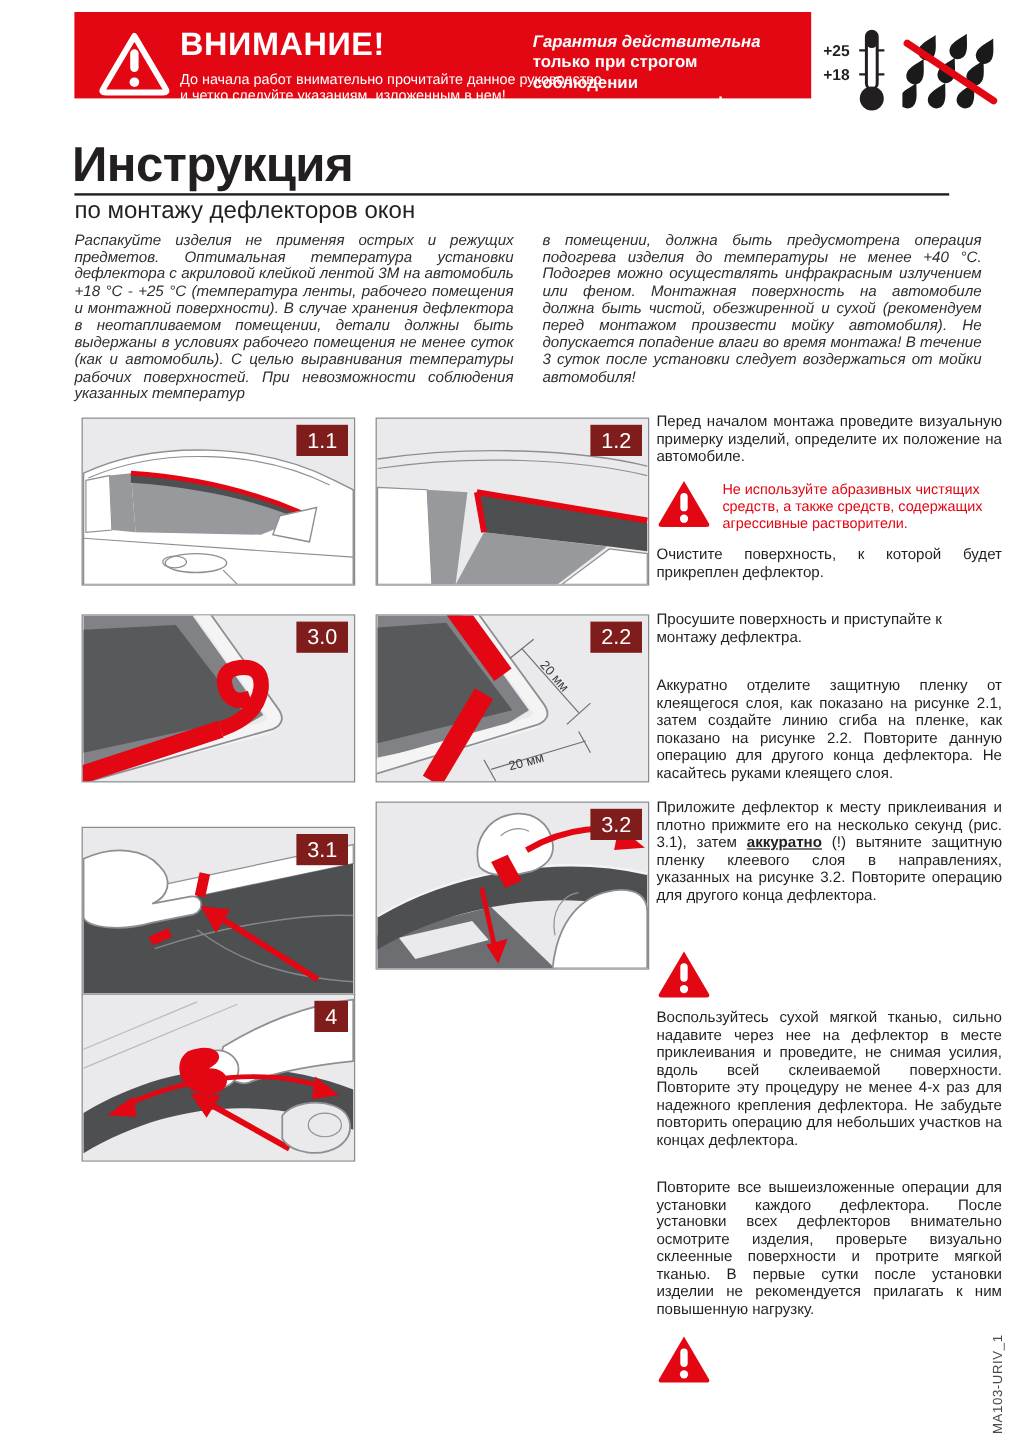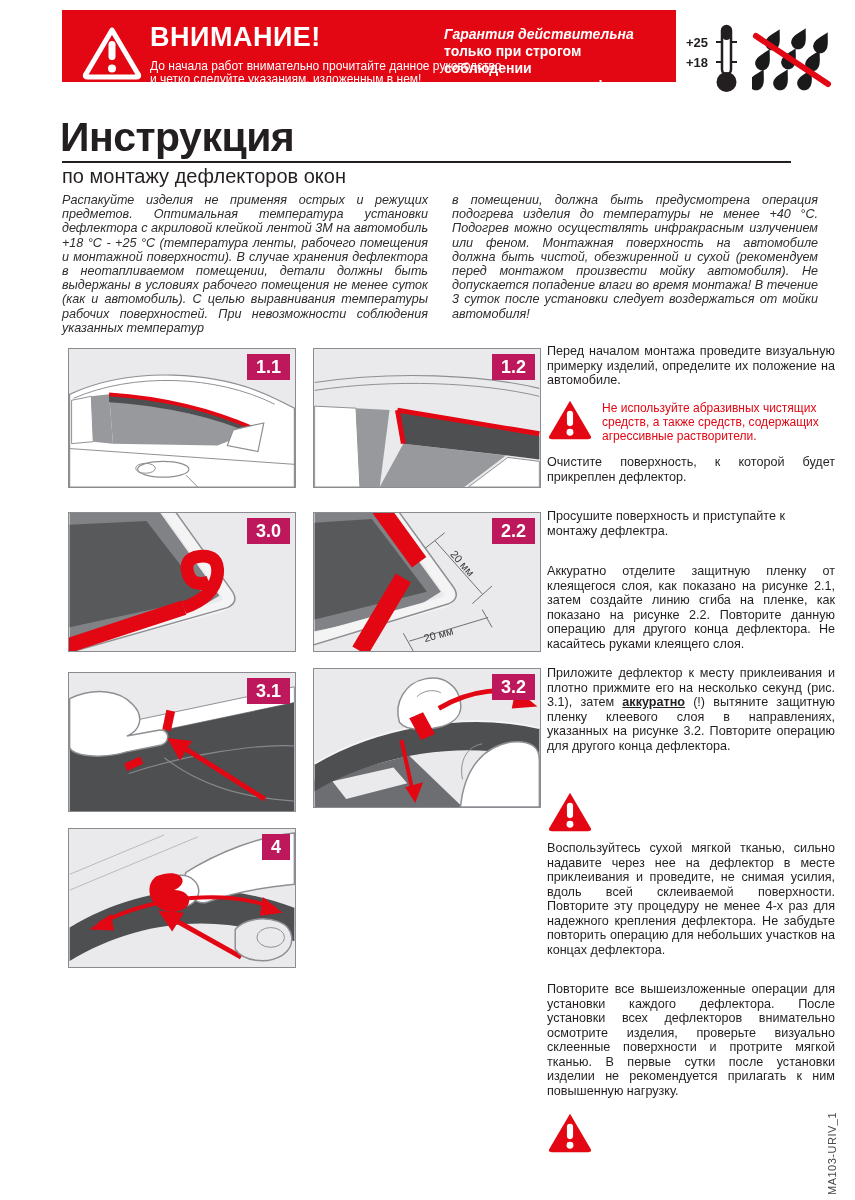--- a/index.html
+++ b/index.html
@@ -14,22 +14,22 @@
   
   .main-title{left:60px;top:114px;font-size:41px;font-weight:bold;letter-spacing:-.5px;}
   .title-rule{left:62px;top:161px;width:729px;height:2px;background:#231F20;}
   .subtitle{left:62px;top:165px;font-size:20px;}
   
   .intro{top:193px;width:366px;font-size:12.6px;font-style:italic;line-height:14.2px;
          text-align:justify;color:#2e2e30;}
   
   .panel{width:228px;height:140px;background:#EAEAEC;border:1px solid #8A8C8F;box-sizing:border-box;}
   .panel svg{position:absolute;left:0;top:0;}
-  .fig-label{position:absolute;top:5px;right:5px;background:#be185d;color:#fff;
-             font-size:18px;font-weight:bold;padding:1px 9px;line-height:24px;}
+  .fig-label{position:absolute;top:5px;right:5px;background:#7f1d1d;color:#fff;
+             font-size:18px;font-weight:normal;padding:1px 9px;line-height:24px;}
   
   .step{left:547px;width:288px;font-size:12.6px;line-height:14.5px;text-align:justify;}
   .warn{left:547px;width:290px;display:flex;align-items:flex-start;}
   .warn svg{flex:0 0 auto;}
   .warn-text{margin-left:9px;color:#E30613;font-size:12px;line-height:14px;text-align:left;padding-top:2px;}
   .bold-u{font-weight:bold;text-decoration:underline;}
   .w-bold{font-weight:bold;}
   
   .doc-code{left:826px;top:1095px;height:100px;writing-mode:vertical-rl;transform:rotate(180deg);
             font-size:11px;color:#4a4a4c;letter-spacing:.5px;}
@@ -154,21 +154,21 @@
       <path d="M96,130 L176,106"></path>
       <path d="M90,122 L100,140"></path>
       <path d="M170,98 L180,116"></path>
     </g>
     <text transform="translate(137,42) rotate(49)" font-size="11" fill="#3A3A3C">20 мм</text>
     <text transform="translate(112,131) rotate(-15)" font-size="11" fill="#3A3A3C">20 мм</text>
   </svg>
   <div class="fig-label">2.2</div>
 </div>
 
-<div class="abs panel" style="left:68px;top:672px;">
+<div class="abs panel" style="left:68px;top:689px;">
   <svg width="226" height="138" viewBox="0 0 228 140">
     <rect width="228" height="140" fill="#EAEAEC"></rect>
     <polygon points="0,62 228,14 228,30 0,78" fill="#ffffff" stroke="#8D8F92" stroke-width="1"></polygon>
     <polygon points="0,78 228,30 228,140 0,140" fill="#4E4F51"></polygon>
     <path d="M60,102 C120,82 190,72 228,74" stroke="#85878A" fill="none" stroke-width="1.2"></path>
     <path d="M96,86 C130,112 170,126 228,130" stroke="#85878A" fill="none" stroke-width="1.2"></path>
     <path d="M0,26 C26,14 52,18 64,32 C76,44 72,58 58,64 L90,58 C101,56 103,70 93,73 L58,80 C30,88 4,84 0,76 Z" fill="#ffffff" stroke="#8D8F92" stroke-width="1.5"></path>
     <rect x="96" y="38" width="9" height="20" fill="#E30613" transform="rotate(12 100 48)"></rect>
     <rect x="56" y="88" width="18" height="8" fill="#E30613" transform="rotate(-24 65 92)"></rect>
     <line x1="198" y1="128" x2="116" y2="76" stroke="#E30613" stroke-width="5"></line>

